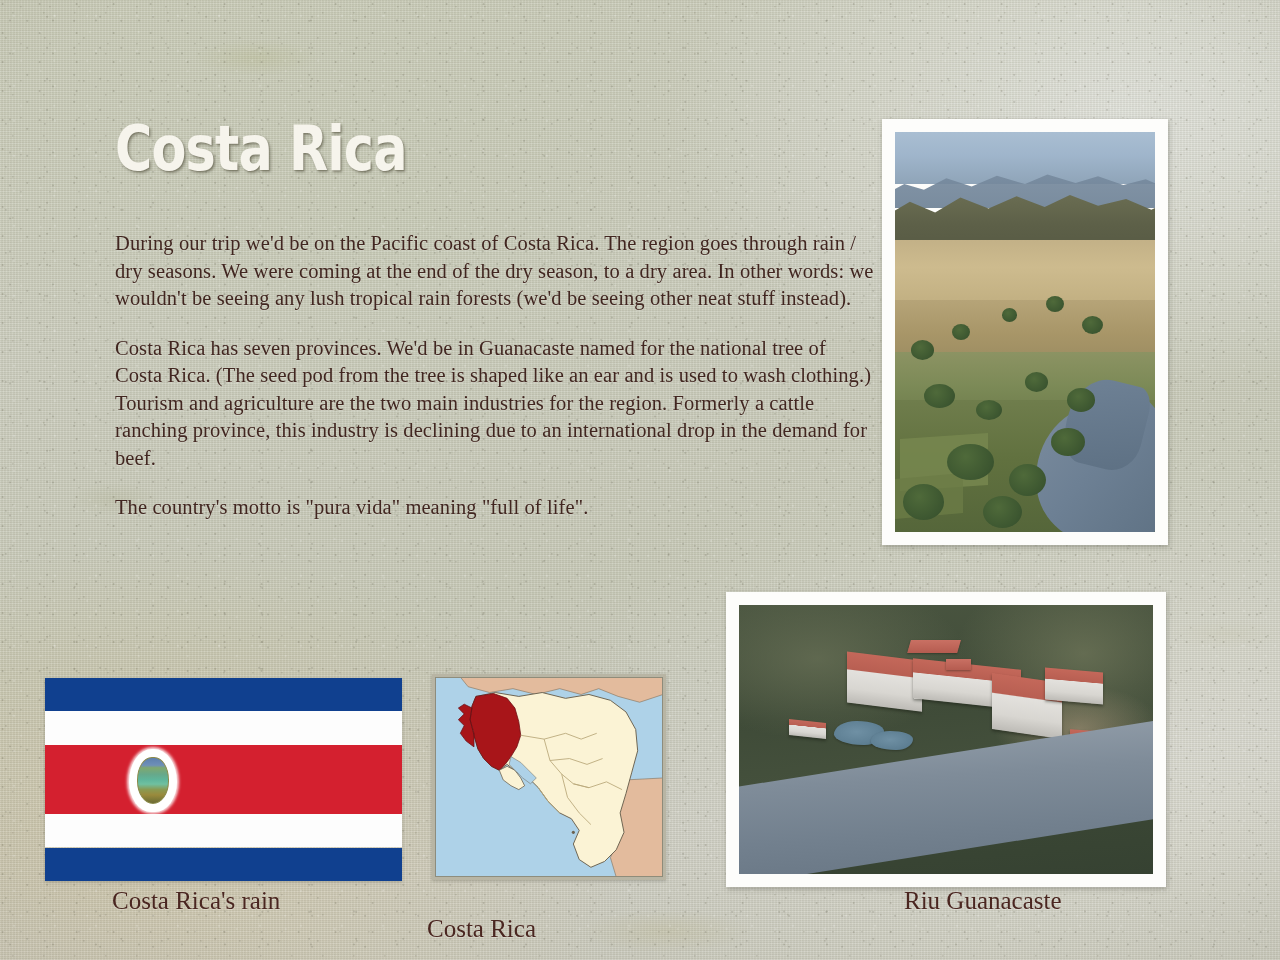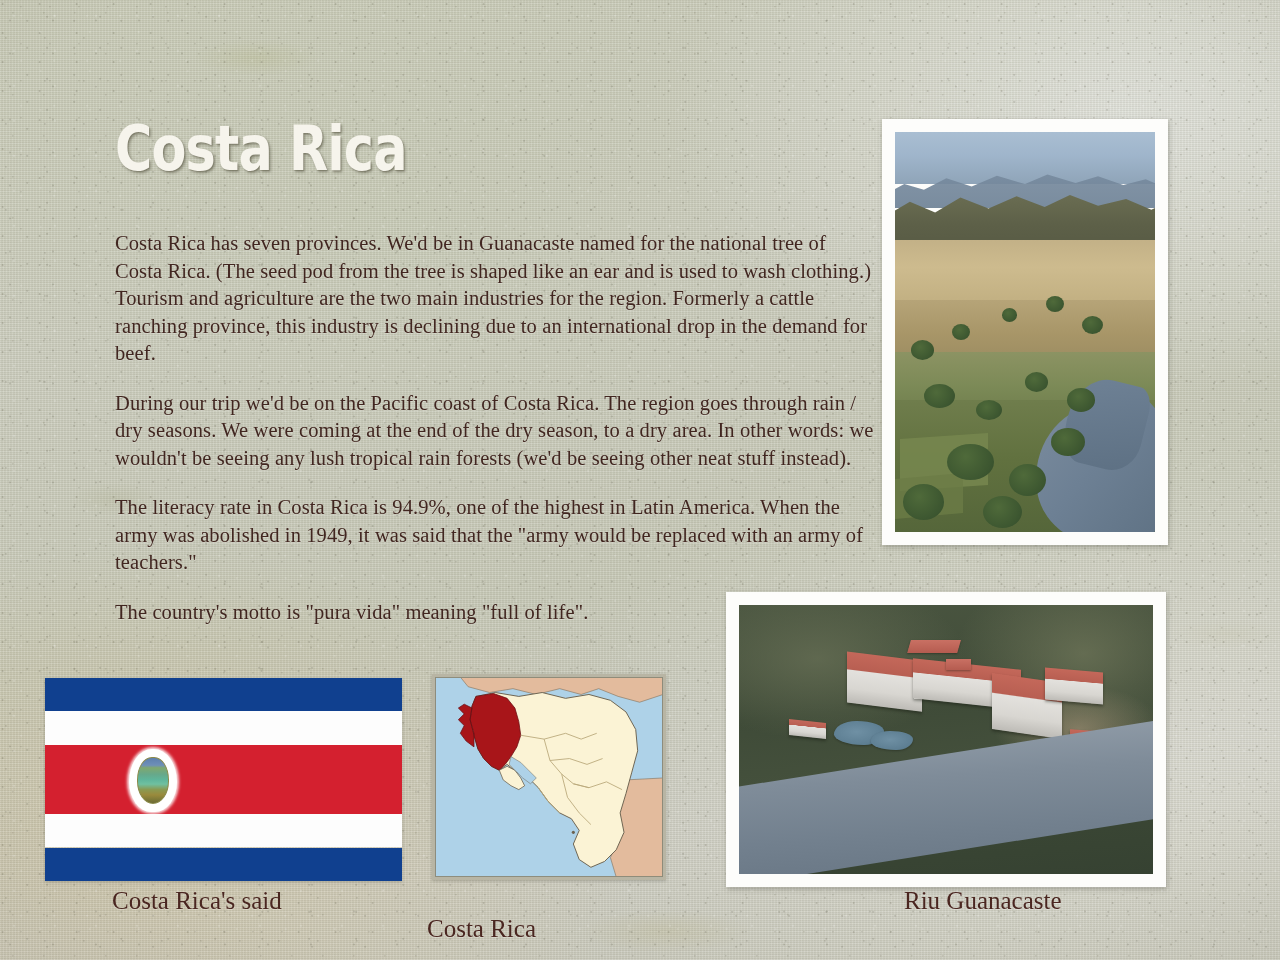--- a/index.html
+++ b/index.html
@@ -360,23 +360,22 @@
   <div class="tex-vgrain"></div>
   <div class="tex-blotch"></div>
   <div class="tex-speckle"></div>
   <div class="tex-vignette"></div>
 
   <div class="content">
 
     <div id="page-title">Costa Rica</div>
 
     <div id="body-copy">
+      <p>During our trip we'd be on the Pacific coast of Costa Rica. The region goes through rain / dry seasons. We were coming at the end of the dry season, to a dry area. In other words: we wouldn't be seeing any lush tropical rain forests (we'd be seeing other neat stuff instead).</p>
       <p>Costa Rica has seven provinces. We'd be in Guanacaste named for the national tree of Costa Rica. (The seed pod from the tree is shaped like an ear and is used to wash clothing.) Tourism and agriculture are the two main industries for the region. Formerly a cattle ranching province, this industry is declining due to an international drop in the demand for beef.</p>
-      <p>During our trip we'd be on the Pacific coast of Costa Rica. The region goes through rain / dry seasons. We were coming at the end of the dry season, to a dry area. In other words: we wouldn't be seeing any lush tropical rain forests (we'd be seeing other neat stuff instead).</p>
-      <p>The literacy rate in Costa Rica is 94.9%, one of the highest in Latin America. When the army was abolished in 1949, it was said that the "army would be replaced with an army of teachers."</p>
       <p>The country's motto is "pura vida" meaning "full of life".</p>
     </div>
 
     <div class="photo-frame" id="photo-landscape">
       <div class="photo-inner">
         <div class="landscape-art">
           <div class="ls-sky"></div>
           <div class="ls-mtn-far"></div>
           <div class="ls-mtn-near"></div>
           <div class="ls-plain-hi"></div>
@@ -473,21 +472,21 @@
           <path d="M142 110 L158 114 L176 108 L192 116"></path>
           <path d="M106 114 L116 128 L128 140"></path>
         </g>
 
         <circle cx="142" cy="160" r="1.6" fill="#6b6250"></circle>
 
         <rect x="0.5" y="0.5" width="233" height="205" fill="none" stroke="#8d8b7a" stroke-width="1"></rect>
       </svg>
     </div>
 
-    <div class="caption" id="caption-flag">Costa Rica's said</div>
+    <div class="caption" id="caption-flag">Costa Rica's rain</div>
 
     <div class="caption" id="caption-map">
       <div>Costa Rica</div>
       
     </div>
 
     <div class="caption" id="caption-resort">Riu Guanacaste</div>
 
   </div>
 </div>

